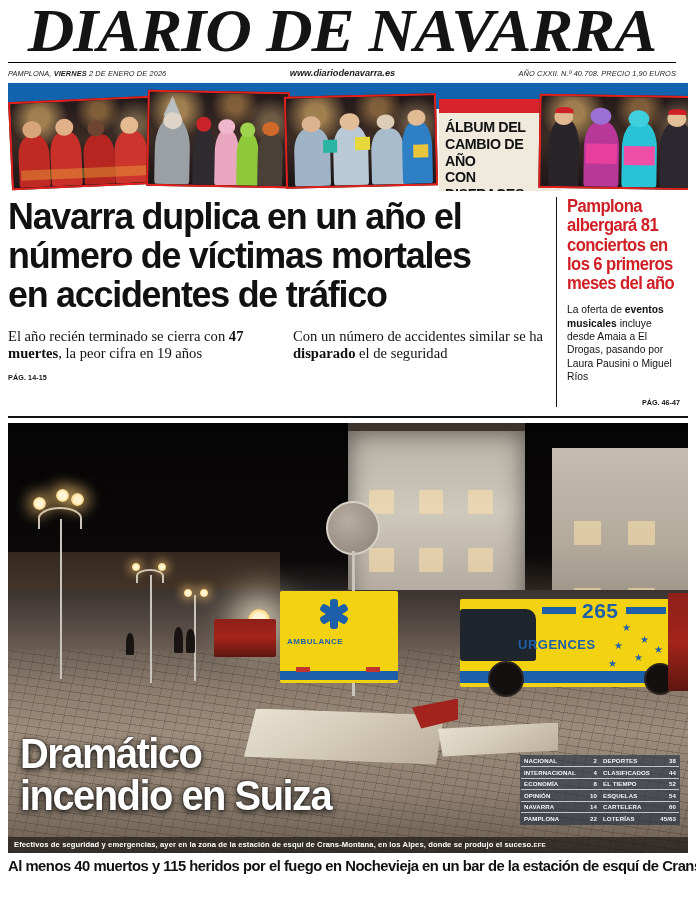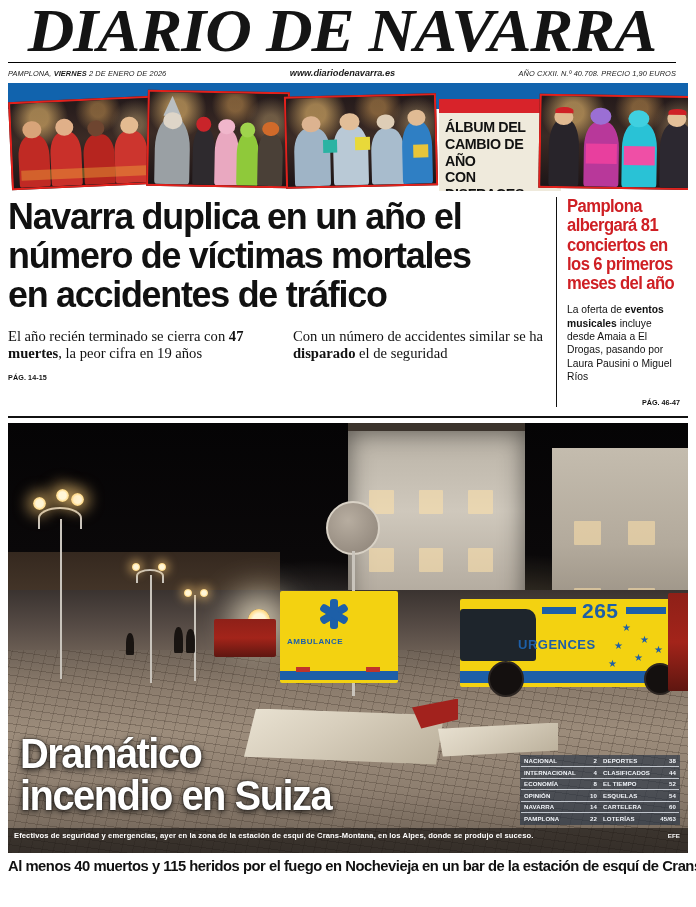--- a/index.html
+++ b/index.html
@@ -332,23 +332,22 @@
   .index-row:last-child { border-bottom: none; }
 
   .caption-bar {
     position: absolute;
     left: 0; right: 0; bottom: 0;
     background: rgba(10,8,8,0.55);
     color: #fff;
     font-size: 7.6px;
     font-weight: bold;
     letter-spacing: 0.1px;
-    padding: 3px 8px 13px 6px;
+    padding: 3px 8px 4px 6px;
     display: flex;
-    justify-content: space-between;
     align-items: center;
   }
   .credit { font-size: 6.2px; opacity: 0.95; }
 
   
   .bottom-bar {
     margin: 4px 8px 0 8px;
     display: flex;
     align-items: baseline;
     justify-content: space-between;

